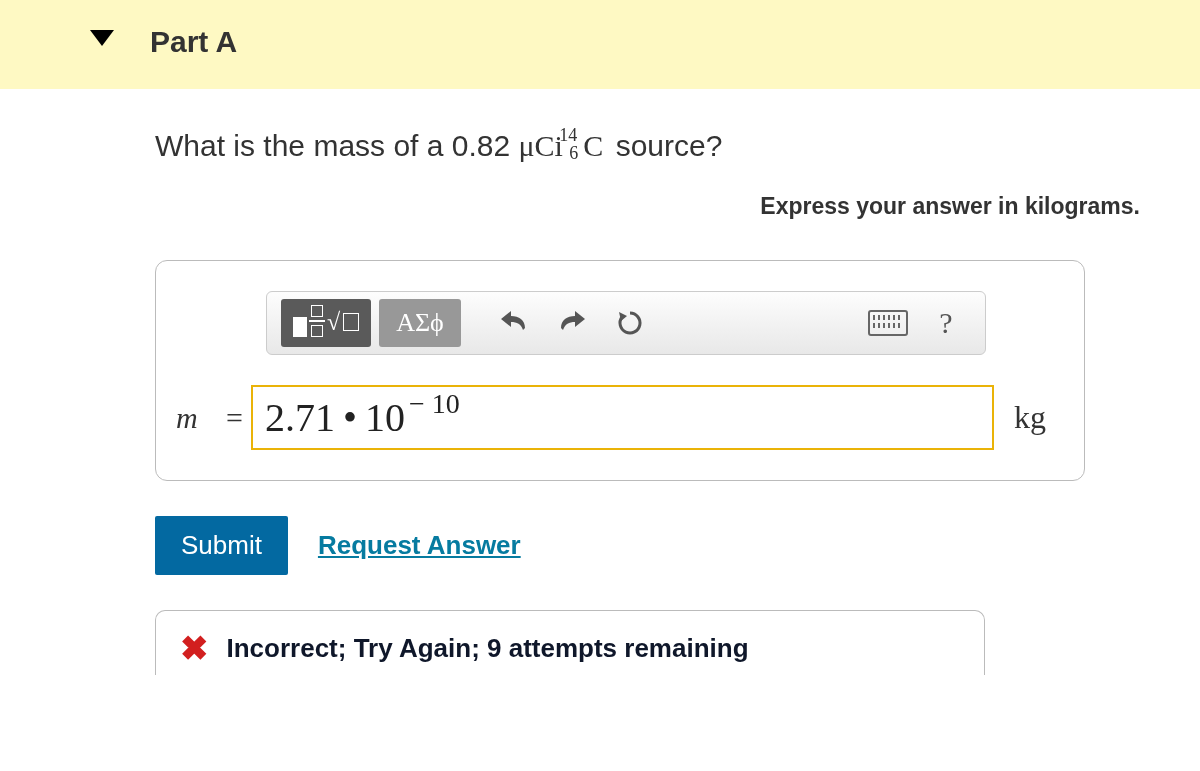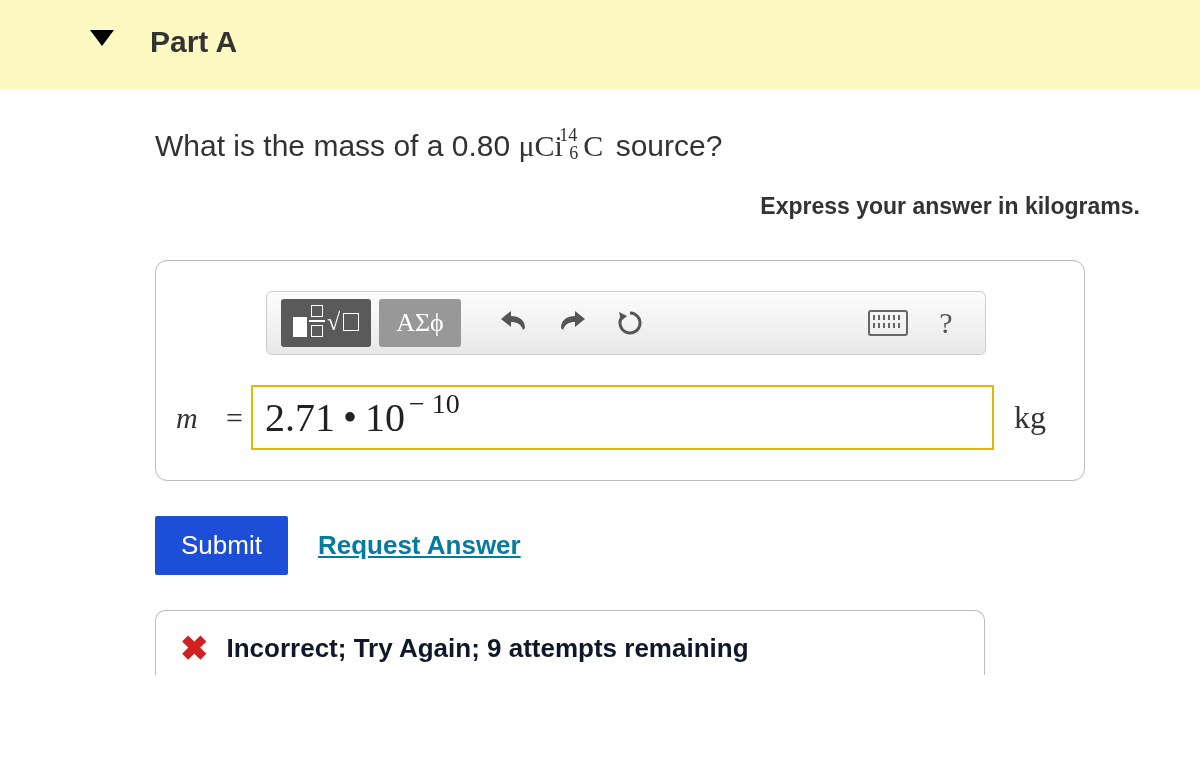--- a/index.html
+++ b/index.html
@@ -166,21 +166,21 @@
     margin-left: 20px;
     width: 40px;
   }
   .actions {
     margin-top: 35px;
     display: flex;
     align-items: center;
     gap: 30px;
   }
   .submit-btn {
-    background: #1d4ed8;
+    background: #0369a1;
     color: #fff;
     border: none;
     padding: 14px 26px;
     font-size: 26px;
     font-family: Arial, sans-serif;
     cursor: pointer;
     border-radius: 2px;
   }
   .link {
     color: #067ba0;
@@ -219,21 +219,21 @@
 <div class="container">
 
   <div class="part-header">
     <div class="collapse-icon"></div>
     <div class="part-title">Part A</div>
   </div>
 
   <div class="content">
 
     <div class="question-line">
-      <span>What is the mass of a 0.80 </span><span class="mu">μ</span><span class="ci">Ci</span>
+      <span>What is the mass of a 0.82 </span><span class="mu">μ</span><span class="ci">Ci</span>
       <span class="isotope">
         <span class="sup">14</span>
         <span class="sub">6</span>
         <span class="elem">C</span>
       </span><span> source?</span>
     </div>
 
     <div class="instruction">Express your answer in kilograms.</div>
 
     <div class="answer-box">

